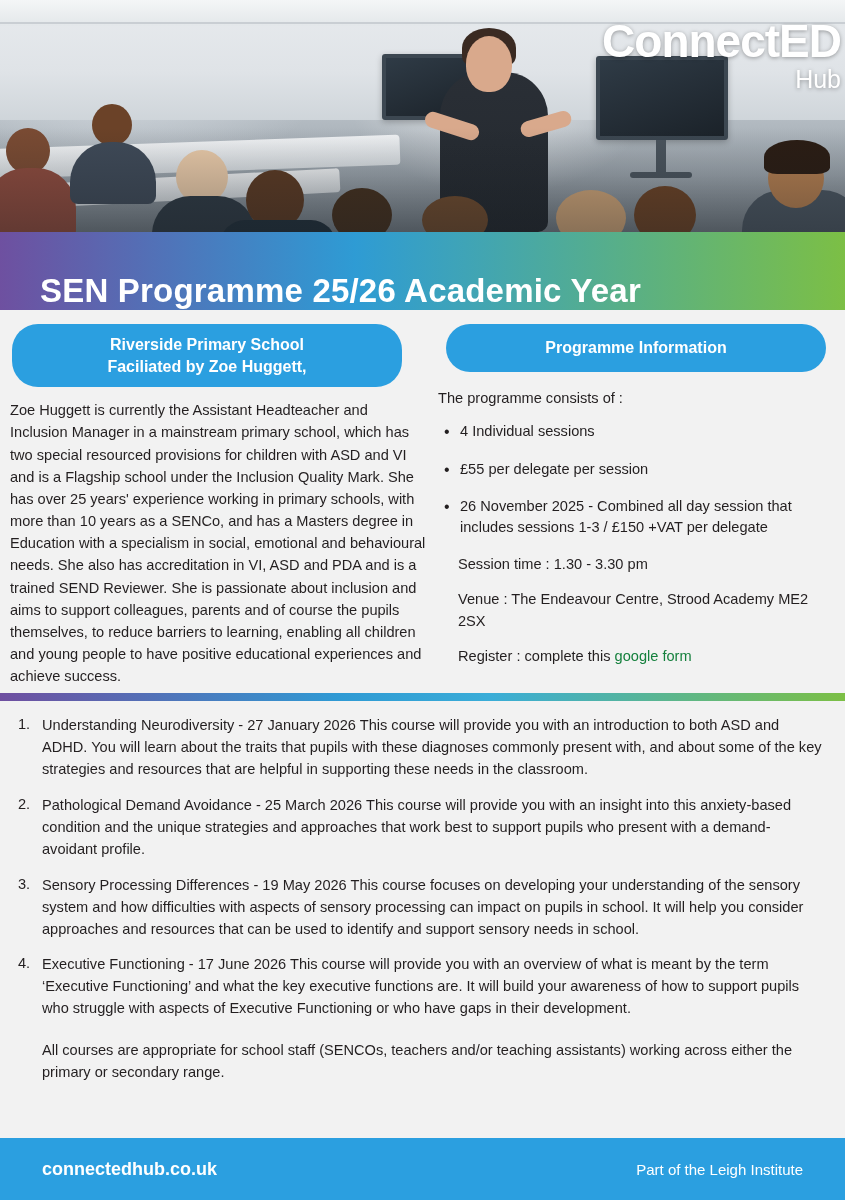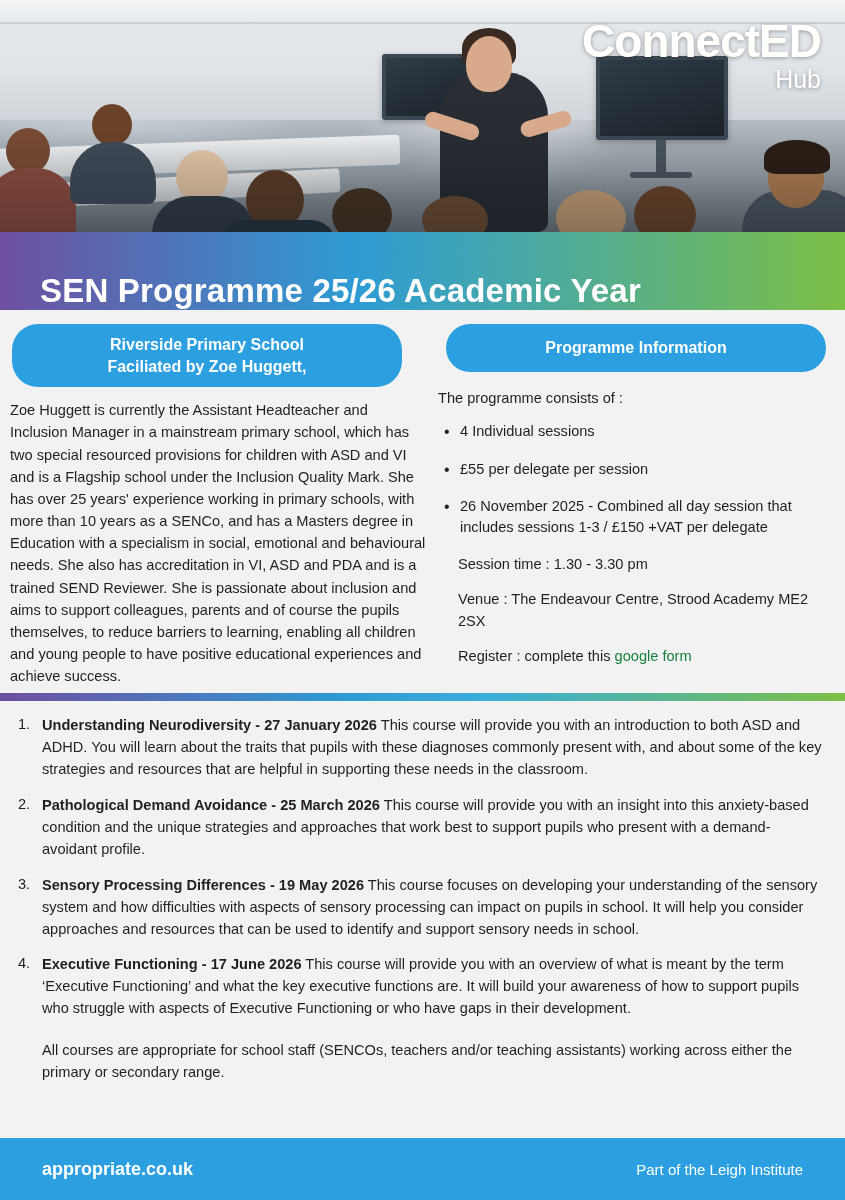--- a/index.html
+++ b/index.html
@@ -72,21 +72,21 @@
   .crowd-body {
     position:absolute; border-radius: 40px 40px 8px 8px;
   }
   .hero-vignette {
     position:absolute; inset:0;
     background: linear-gradient(180deg, rgba(0,0,0,0) 55%, rgba(20,25,30,0.35) 100%);
   }
 
   
   .logo {
-    position: absolute; right: 24px; top: 20px; text-align: right; color:#fff;
+    position: absolute; right: 4px; top: 20px; text-align: right; color:#fff;
     text-shadow: 0 1px 4px rgba(0,0,0,0.35);
   }
   .logo-main { font-size: 46px; font-weight: 700; letter-spacing: -1px; line-height: 0.95; }
   .logo-sub { font-size: 25px; font-weight: 400; line-height: 1.05; margin-top: 2px; }
 
   
   .title-band {
     position: relative; width: 845px; height: 78px;
     background: linear-gradient(90deg, #6f4fa0 0%, #2f9ad4 38%, #3aadd8 55%, #7cbf45 100%);
     display: flex; align-items: flex-end;
@@ -133,21 +133,21 @@
   .divider {
     position: relative; width: 845px; height: 8px; margin-top: 6px;
     background: linear-gradient(90deg, #6f4fa0 0%, #2f9ad4 40%, #3aadd8 58%, #7cbf45 100%);
   }
 
   
   .courses { padding: 14px 22px 0 18px; background:#f2f2f2; }
   .course { display: flex; margin-bottom: 14px; }
   .course-num { width: 24px; flex: 0 0 24px; font-size: 14.6px; color:#231f20; padding-top:1px; }
   .course-body { flex: 1; font-size: 14.6px; line-height: 1.5; color: #231f20; }
-  .course-title { font-weight: 700; }
+  .course-title { font-weight: 400; }
   .footnote { font-size: 14.6px; line-height: 1.5; color:#231f20; padding: 6px 22px 0 42px; }
 
   
   .footer {
     position: absolute; left: 0; bottom: 0; width: 845px; height: 62px;
     background: #2b9fe0; display: flex; align-items: center; justify-content: space-between;
     padding: 0 42px; color: #fff;
   }
   .footer-left { font-size: 18px; font-weight: 700; }
   .footer-right { font-size: 15px; font-weight: 400; }
@@ -248,17 +248,17 @@
     </div>
     <div class="course">
       <div class="course-num">4.</div>
       <div class="course-body"><span class="course-title">Executive Functioning - 17 June 2026</span><span> This course will provide you with an overview of what is meant by the term ‘Executive Functioning’ and what the key executive functions are. It will build your awareness of how to support pupils who struggle with aspects of Executive Functioning or who have gaps in their development.</span></div>
     </div>
   </div>
 
   <div class="footnote">All courses are appropriate for school staff (SENCOs, teachers and/or teaching assistants) working across either the primary or secondary range.</div>
 
   <div class="footer">
-    <div class="footer-left">appropriate.co.uk</div>
+    <div class="footer-left">connectedhub.co.uk</div>
     <div class="footer-right">Part of the Leigh Institute</div>
   </div>
 
 </div>
 
 </body></html>

